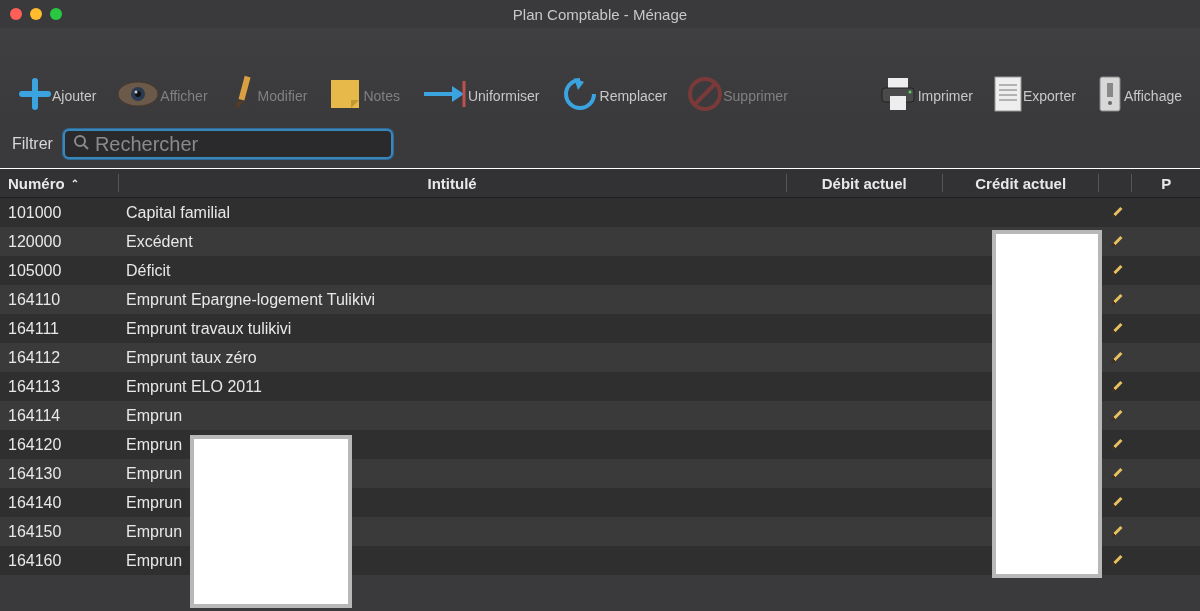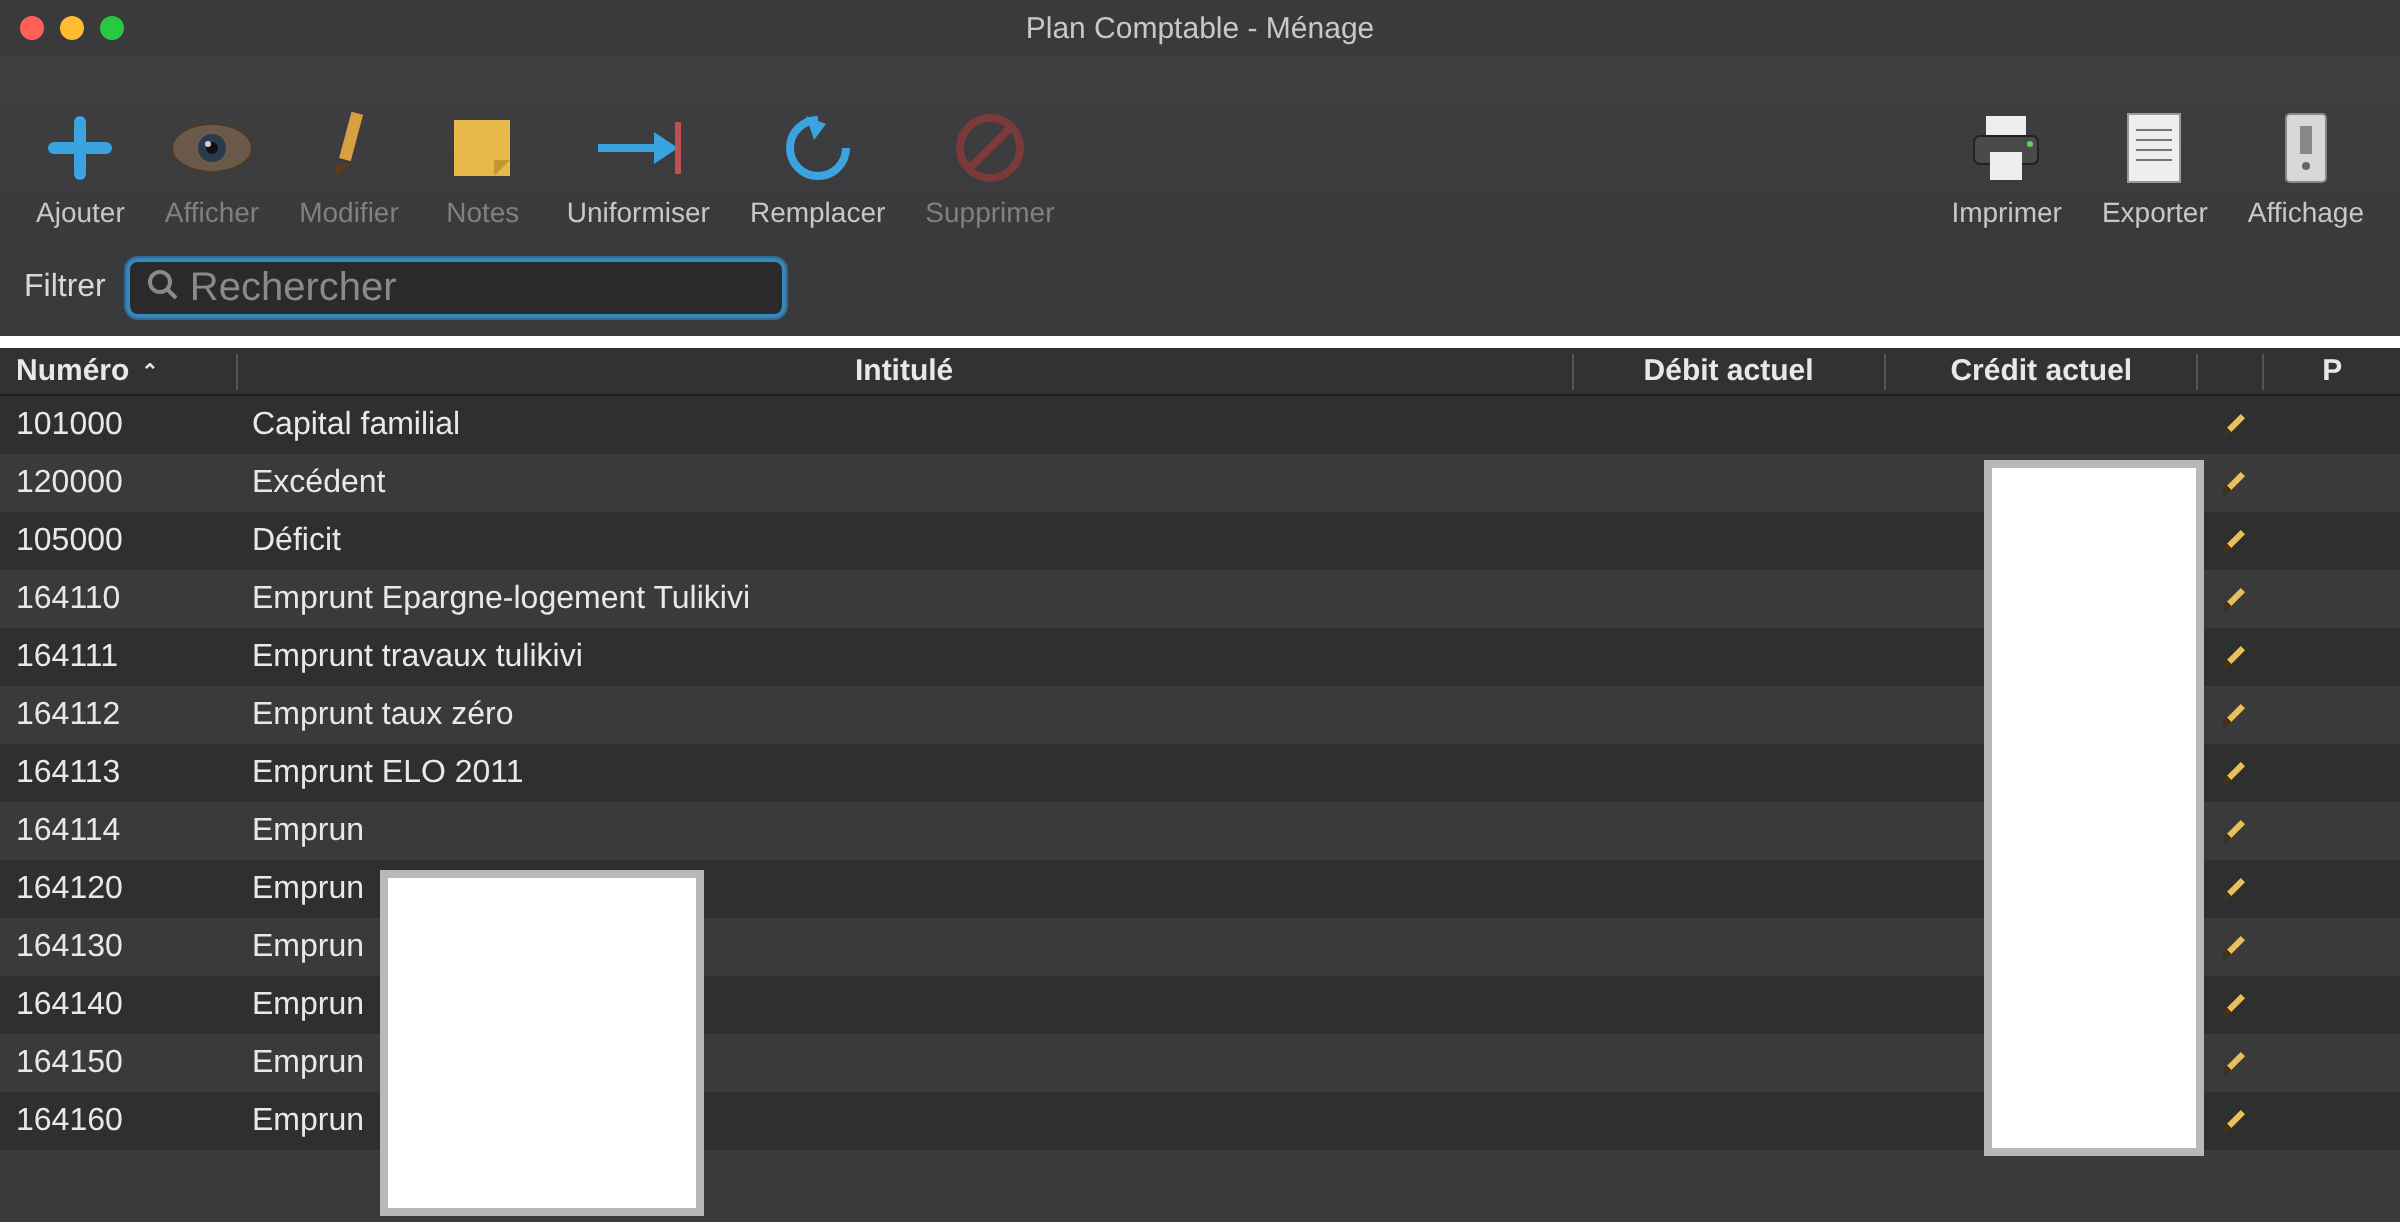--- a/index.html
+++ b/index.html
@@ -32,21 +32,21 @@
   .toolbar {
     height: 92px;
     background: linear-gradient(#3f3f41, #3a3a3c);
     display: flex;
     align-items: flex-end;
     padding: 0 10px 4px 10px;
   }
   .tb-group-left, .tb-group-right { display: flex; gap: 4px; }
   .tb-group-right { margin-left: auto; }
   .tb-btn {
-    display: flex; flex-direction: column; align-items: center;
+    display: flex; flex-direction: row; align-items: center;
     padding: 4px 8px 2px 8px; border-radius: 4px;
     cursor: pointer; min-width: 60px;
   }
   .tb-btn .icon-wrap { height: 40px; display:flex; align-items:center; justify-content:center; }
   .tb-btn .tb-label { font-size: 14px; color: #c8c8c8; margin-top: 4px; }
   .tb-btn.disabled .tb-label { color: #808080; }
   .filterbar {
     height: 48px;
     display: flex;
     align-items: center;
@@ -65,21 +65,21 @@
   }
   .search-wrap input {
     flex: 1; border: none; outline: none;
     background: transparent; color: #d8d8d8;
     font-size: 20px; margin-left: 6px;
   }
   .search-wrap input::placeholder { color: #8a8a8a; }
   .table-header {
     height: 30px;
     background: #323234;
-    border-top: 6px solid #ffffff;
+    border-top: 1px solid #ffffff;
     border-bottom: 1px solid #1e1e1e;
     display: flex;
     align-items: center;
     font-size: 15px;
     font-weight: 600;
     color: #e8e8e8;
   }
   .col { padding: 0 8px; display:flex; align-items:center; height:100%; }
   .col-num { width: 118px; }
   .col-name { width: 670px; justify-content:center; }

